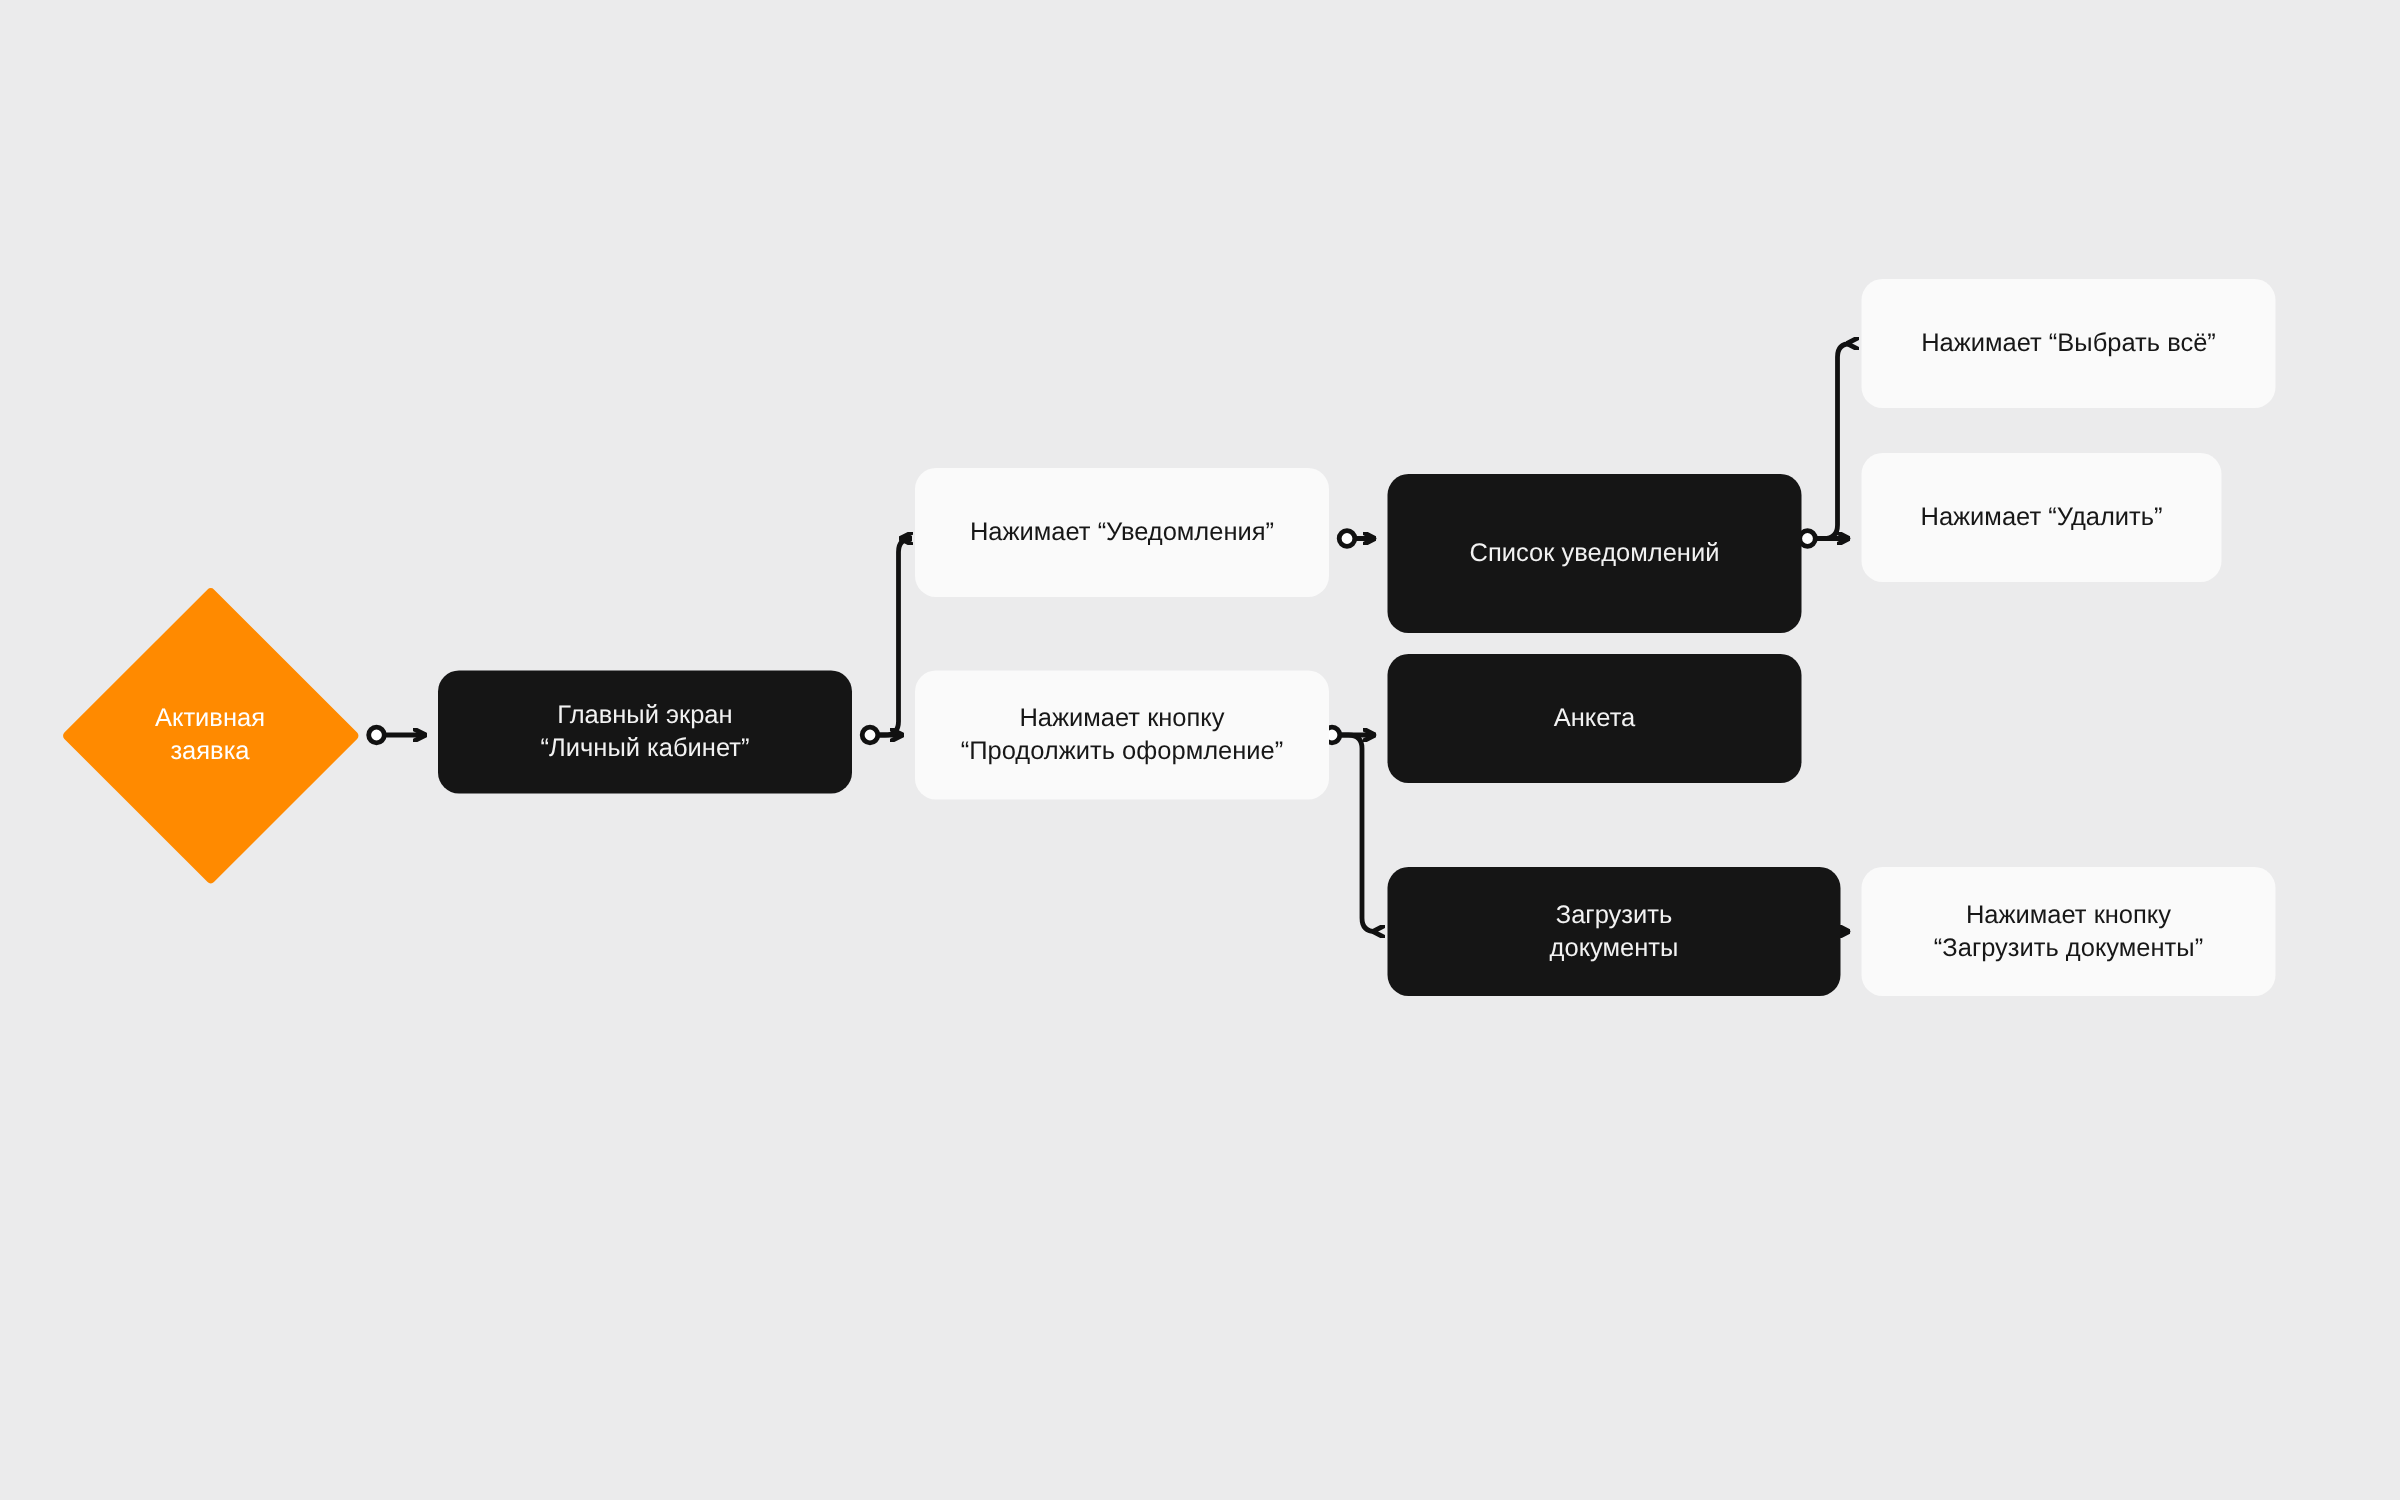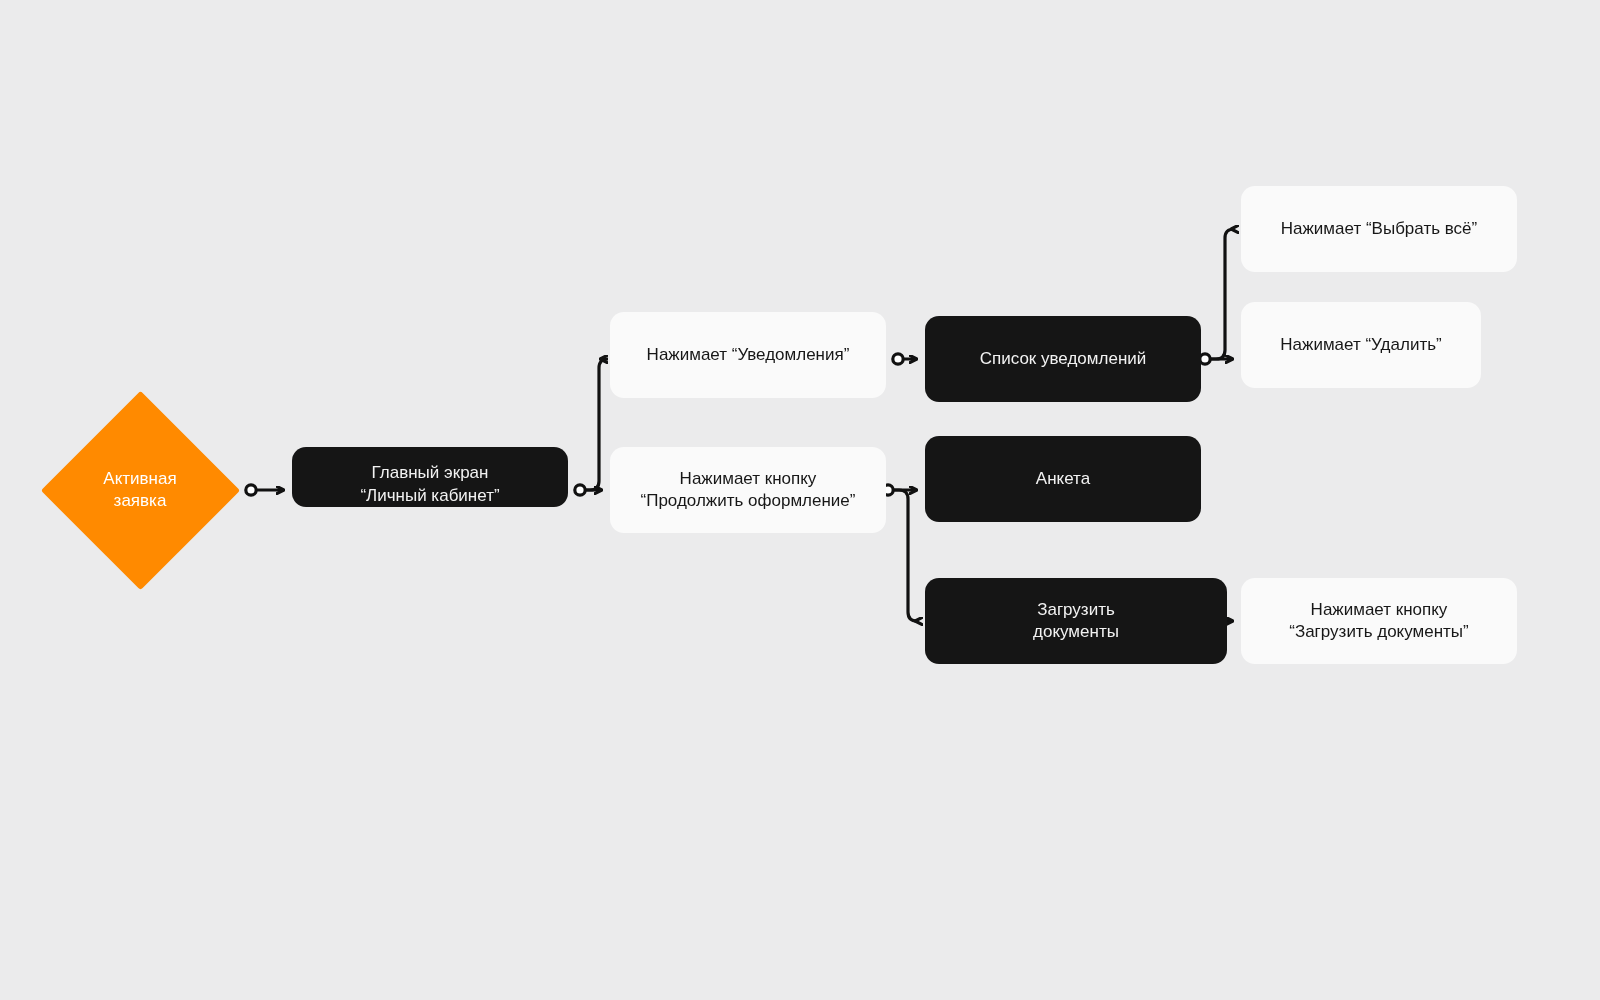--- a/index.html
+++ b/index.html
@@ -114,35 +114,35 @@
       <circle cx="1205" cy="621" r="5.2" fill="#ffffff" stroke="#111111" stroke-width="3.2"></circle>
     </g>
   </svg>
 
   <div class="node diamond" style="left:40px; top:390px; width:200px; height:200px;">
     <div class="diamond-shape"></div>
     <div class="label">Активная
 заявка</div>
   </div>
 
-  <div class="node dark" style="left:292px; top:447px; width:276px; height:60px;align-items:flex-end;">
+  <div class="node dark" style="left:292px; top:447px; width:276px; height:82px;">
     <div class="label">Главный экран
 “Личный кабинет”</div>
   </div>
 
   <div class="node light" style="left:610px; top:312px; width:276px; height:86px;">
     <div class="label">Нажимает “Уведомления”</div>
   </div>
 
   <div class="node light" style="left:610px; top:447px; width:276px; height:86px;">
     <div class="label">Нажимает кнопку
 “Продолжить оформление”</div>
   </div>
 
-  <div class="node dark" style="left:925px; top:316px; width:276px; height:86px;">
+  <div class="node dark" style="left:925px; top:316px; width:276px; height:106px;">
     <div class="label">Список уведомлений</div>
   </div>
 
   <div class="node dark" style="left:925px; top:436px; width:276px; height:86px;">
     <div class="label">Анкета</div>
   </div>
 
   <div class="node dark" style="left:925px; top:578px; width:302px; height:86px;">
     <div class="label">Загрузить
 документы</div>

